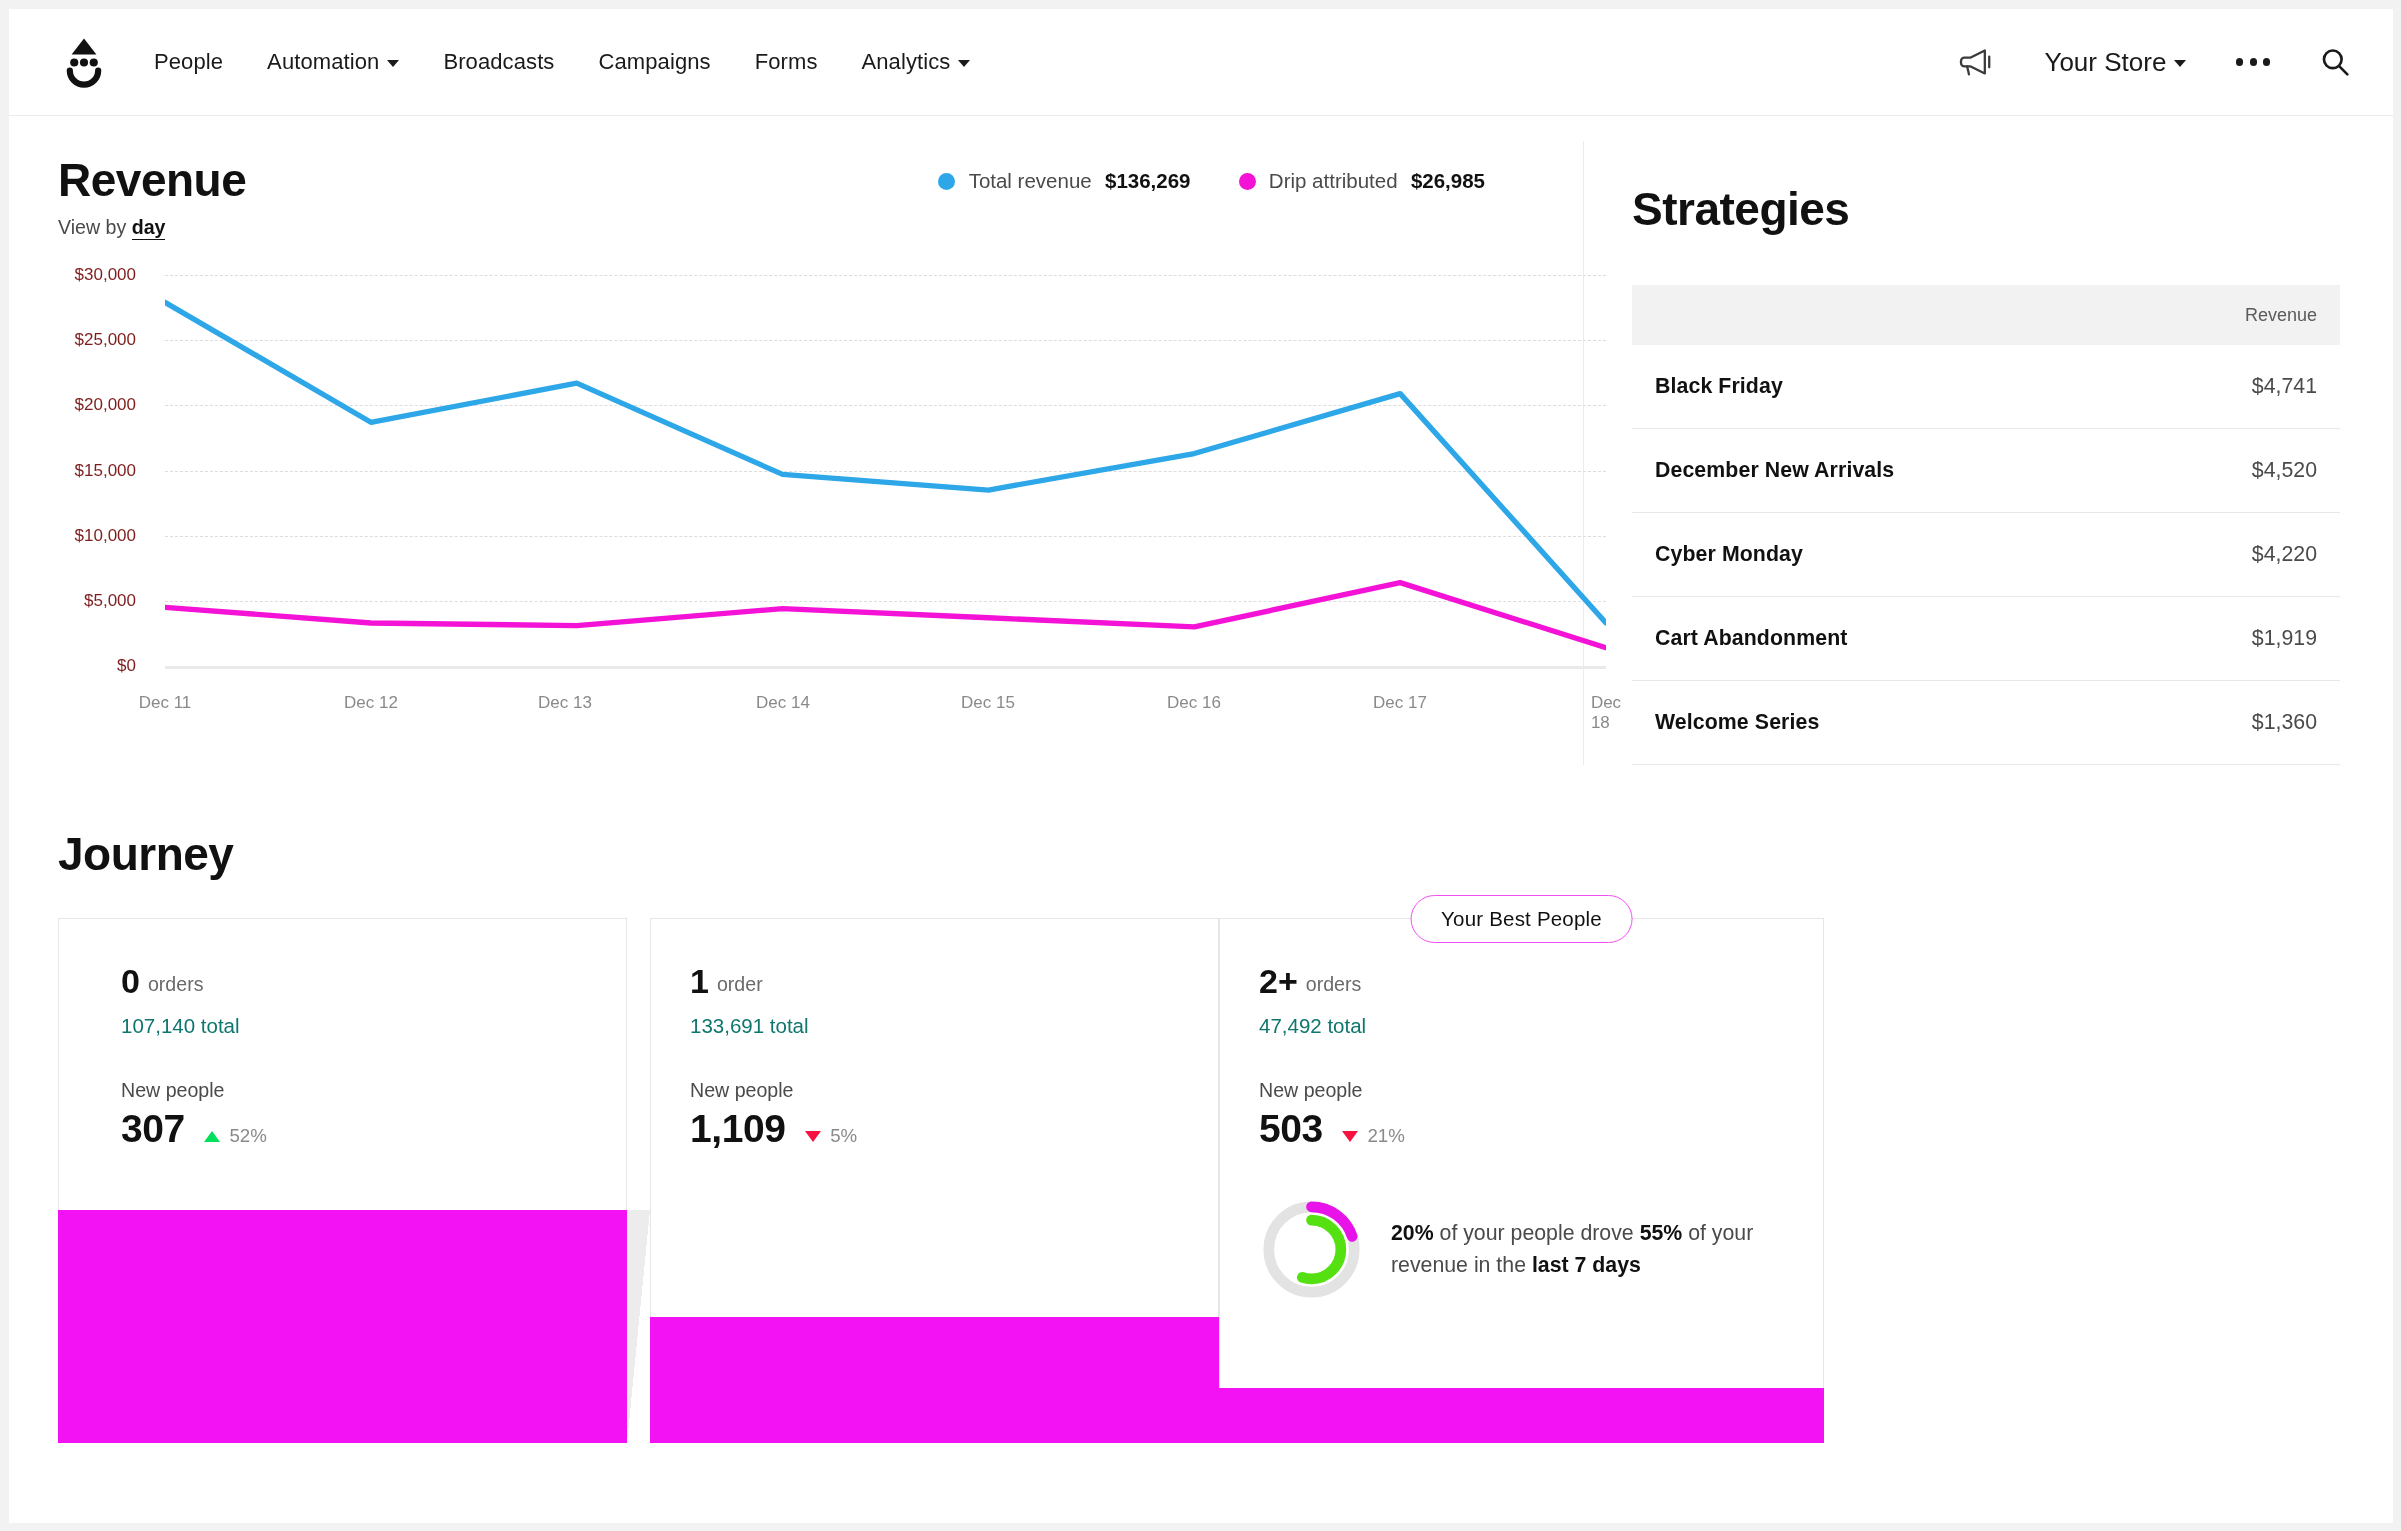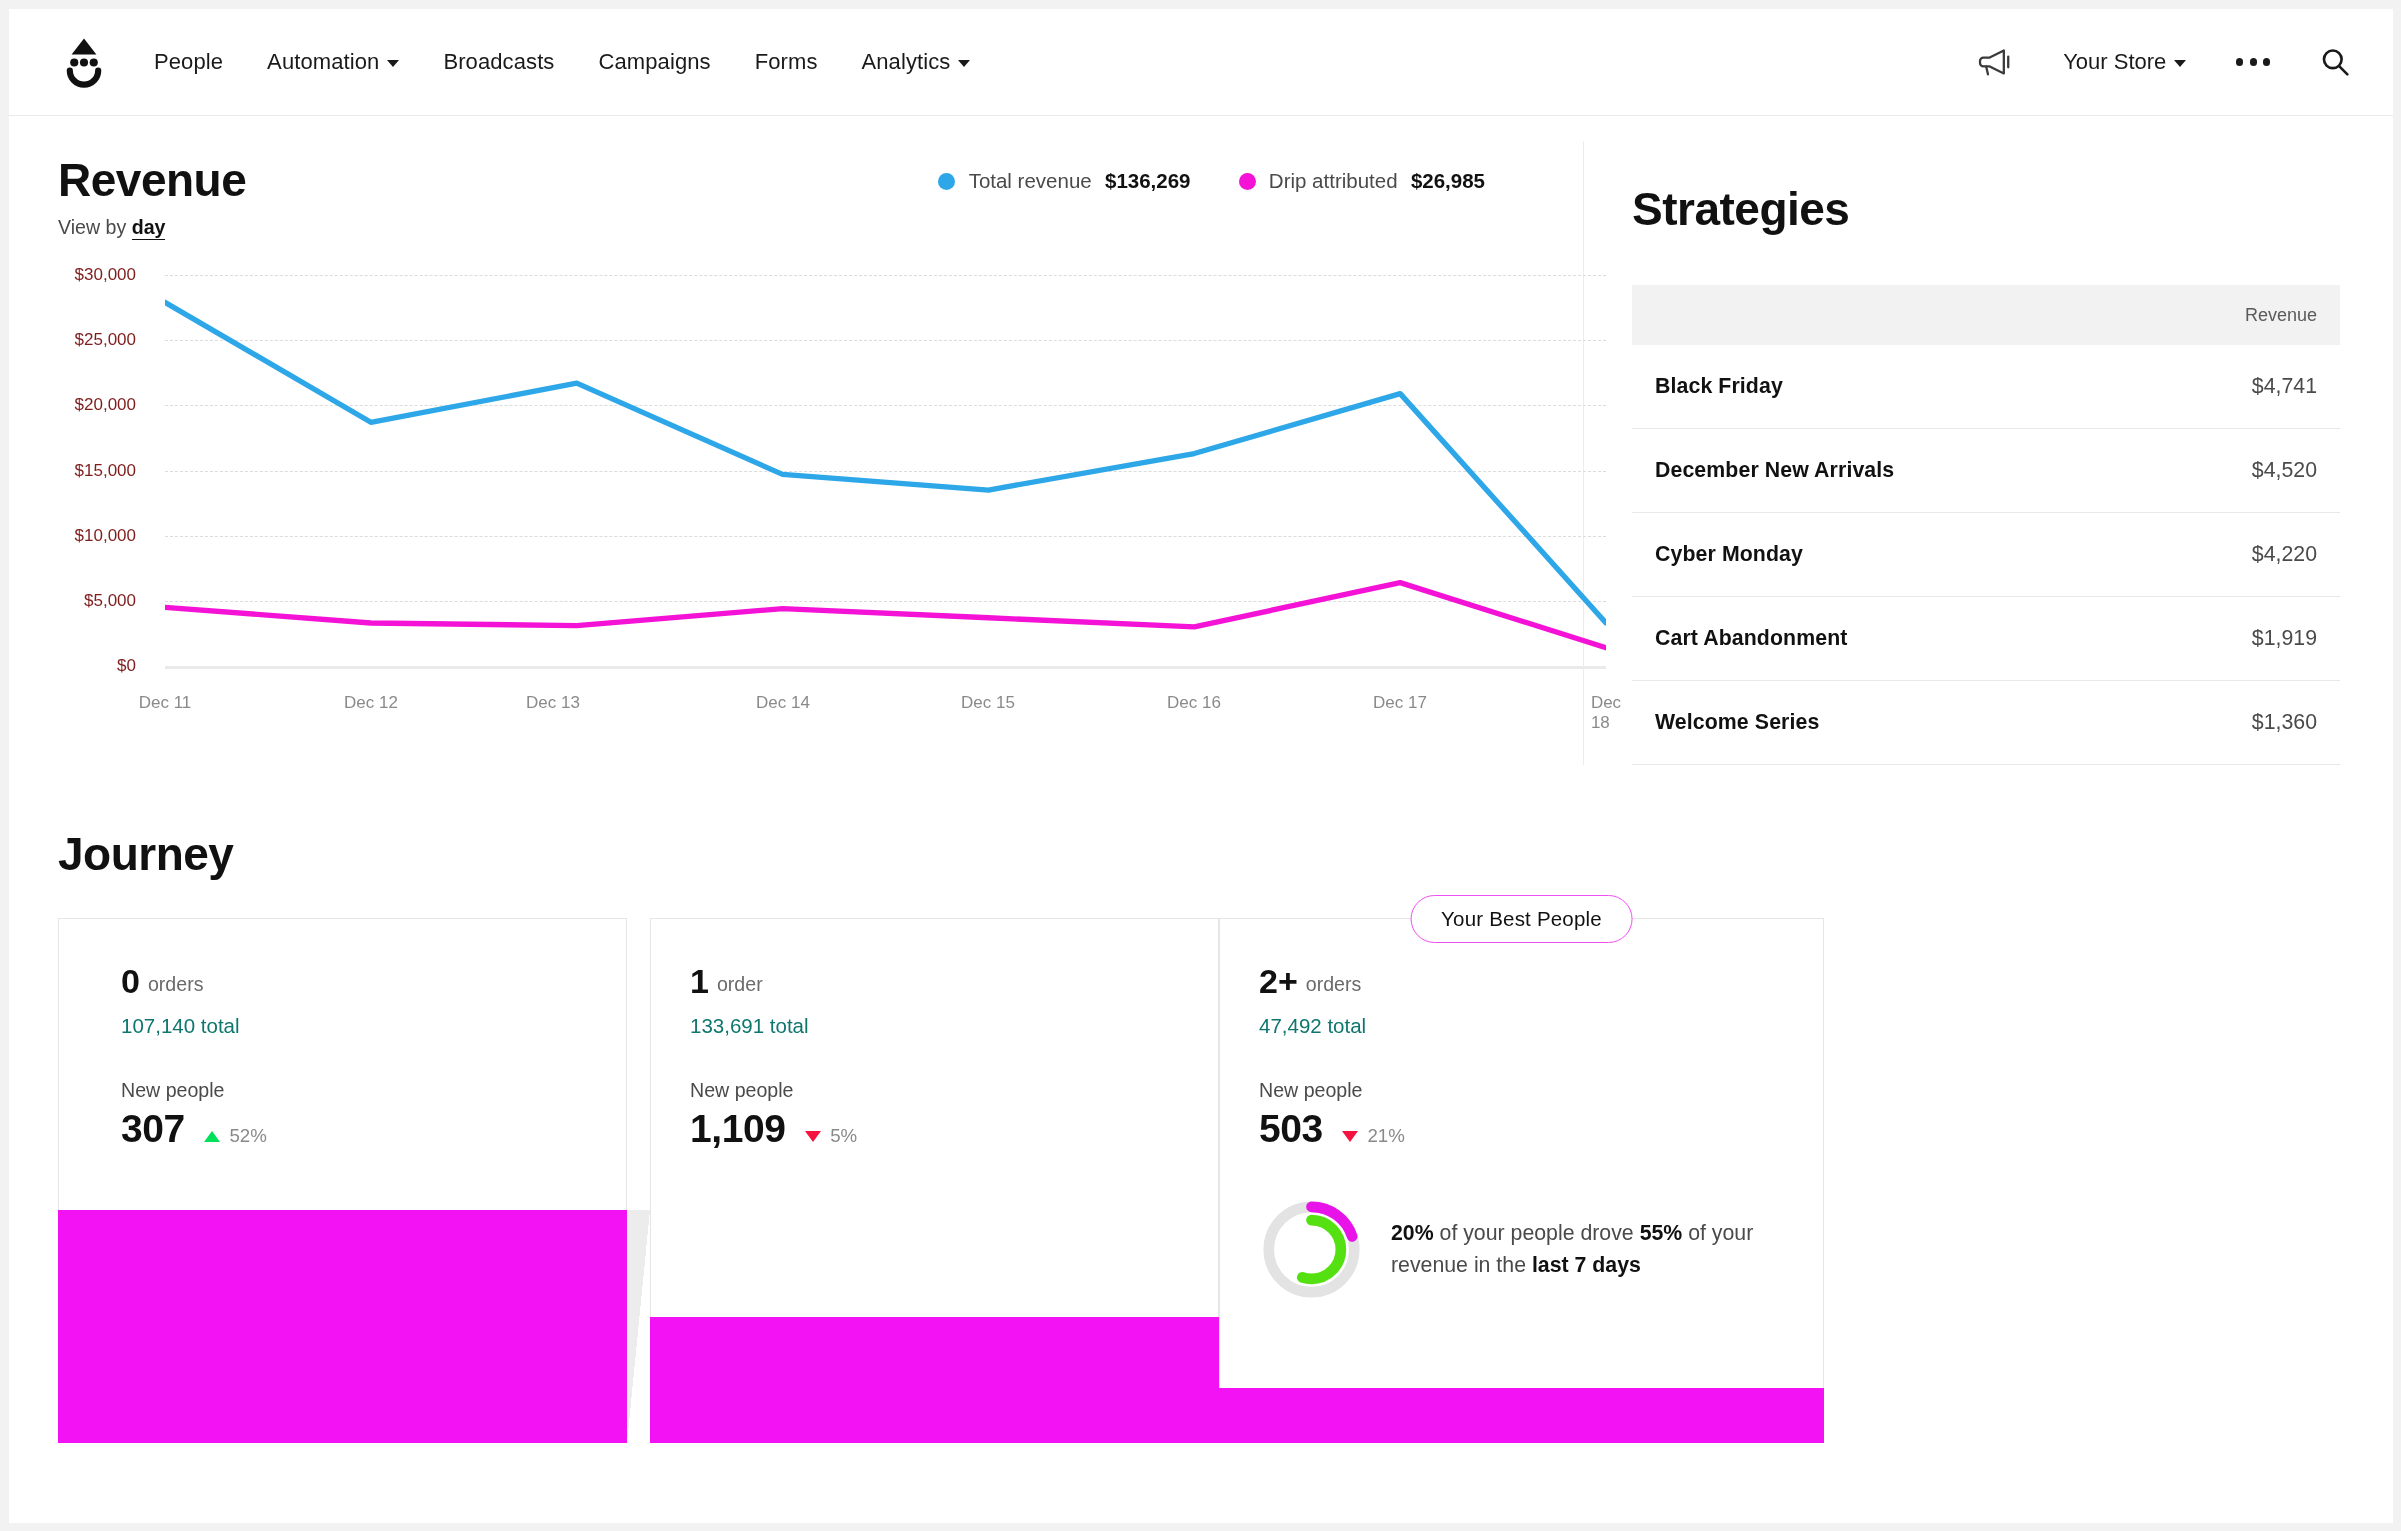--- a/index.html
+++ b/index.html
@@ -29,21 +29,21 @@
     font-size: 22px; color: #1a1a1a; margin-right: 44px;
     display: flex; align-items: center; gap: 8px; cursor: pointer;
     letter-spacing: 0.1px;
   }
   .caret { width: 0; height: 0; border-left: 6.2px solid transparent;
            border-right: 6.2px solid transparent; border-top: 7.1px solid #1a1a1a;
            margin-top: 2.7px; }
   .nav-right { margin-left: auto; display: flex; align-items: center; gap: 0; margin-right: 43px; }
   .nav-right > * { margin-left: 50px; }
   .megaphone { width: 36px; height: 30px; }
-  .store { font-size: 22px; color: #1a1a1a; display:flex; align-items:center; gap:8px; cursor:pointer;}
+  .store { font-size: 26px; color: #1a1a1a; display:flex; align-items:center; gap:8px; cursor:pointer;}
   .dots { display: flex; gap: 6.2px; cursor: pointer; }
   .dots i { width: 7.1px; height: 7.1px; border-radius: 50%; background: #1a1a1a; display:block;}
   .search-ic { width: 30px; height: 30px; }
 
   
   .main { display: flex; padding: 0; }
   .left-col { width: 1574px; padding: 37px 0 0 49px; position: relative; }
   .right-col { flex: 1; padding: 41px 53px 0 48px; border-left: 0.9px solid #ececec; margin-top: 25px; }
 
   h1.sec {
@@ -227,21 +227,21 @@
               <div class="axisline" style="top: 391px;"></div>
             </div>
           <svg id="lines" viewBox="0 0 1620 440" preserveAspectRatio="none" style="position:absolute;left:0;top:0;width:1441px;height:391px">
               <polyline points="0,30.799999999999955 231.42857142857142,165.73333333333335 462.85714285714283,121.73333333333329 694.2857142857142,224.4 925.7142857142857,242 1157.142857142857,200.93333333333334 1388.5714285714284,133.4666666666667 1620,391.6" fill="none" stroke="#2ea7e8" stroke-width="6" stroke-linejoin="round" stroke-linecap="round"></polyline>
               <polyline points="0,374 231.42857142857142,391.6 462.85714285714283,394.5333333333333 694.2857142857142,375.4666666666667 925.7142857142857,385.73333333333335 1157.142857142857,396 1388.5714285714284,346.1333333333333 1620,419.46666666666664" fill="none" stroke="#f312d6" stroke-width="6" stroke-linejoin="round" stroke-linecap="round"></polyline>
             </svg>
         </div>
         <div class="xlabels" id="xlabels">
             <div class="xlab" style="left: 0px;">Dec 11</div>
             <div class="xlab" style="left: 206px;">Dec 12</div>
-            <div class="xlab" style="left: 388px;">Dec 13</div>
+            <div class="xlab" style="left: 400px;">Dec 13</div>
             <div class="xlab" style="left: 618px;">Dec 14</div>
             <div class="xlab" style="left: 823px;">Dec 15</div>
             <div class="xlab" style="left: 1029px;">Dec 16</div>
             <div class="xlab" style="left: 1235px;">Dec 17</div>
             <div class="xlab" style="left: 1441px;">Dec 18</div>
           </div>
       </div>
     </div>
 
     <div class="right-col">

